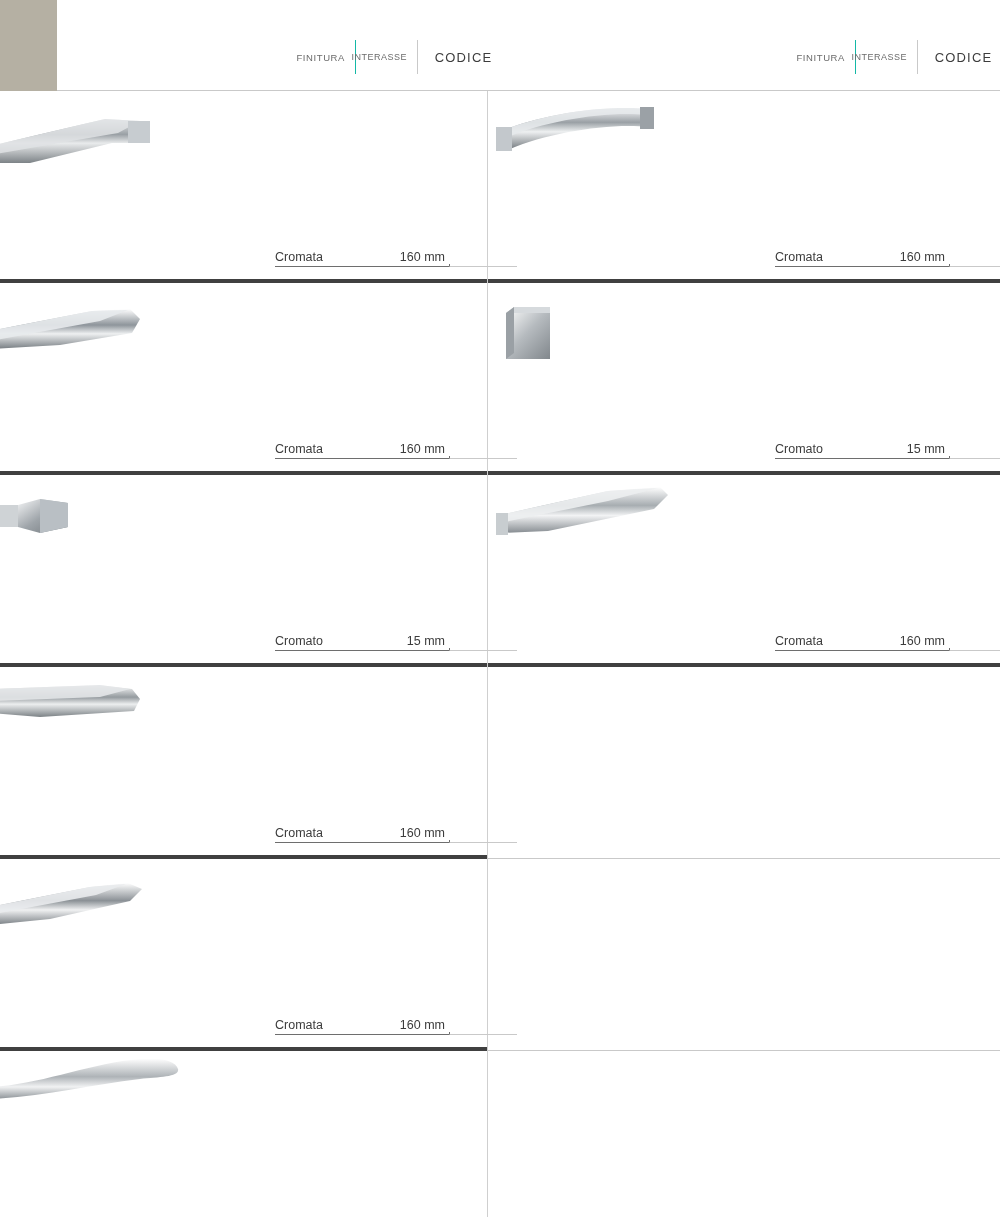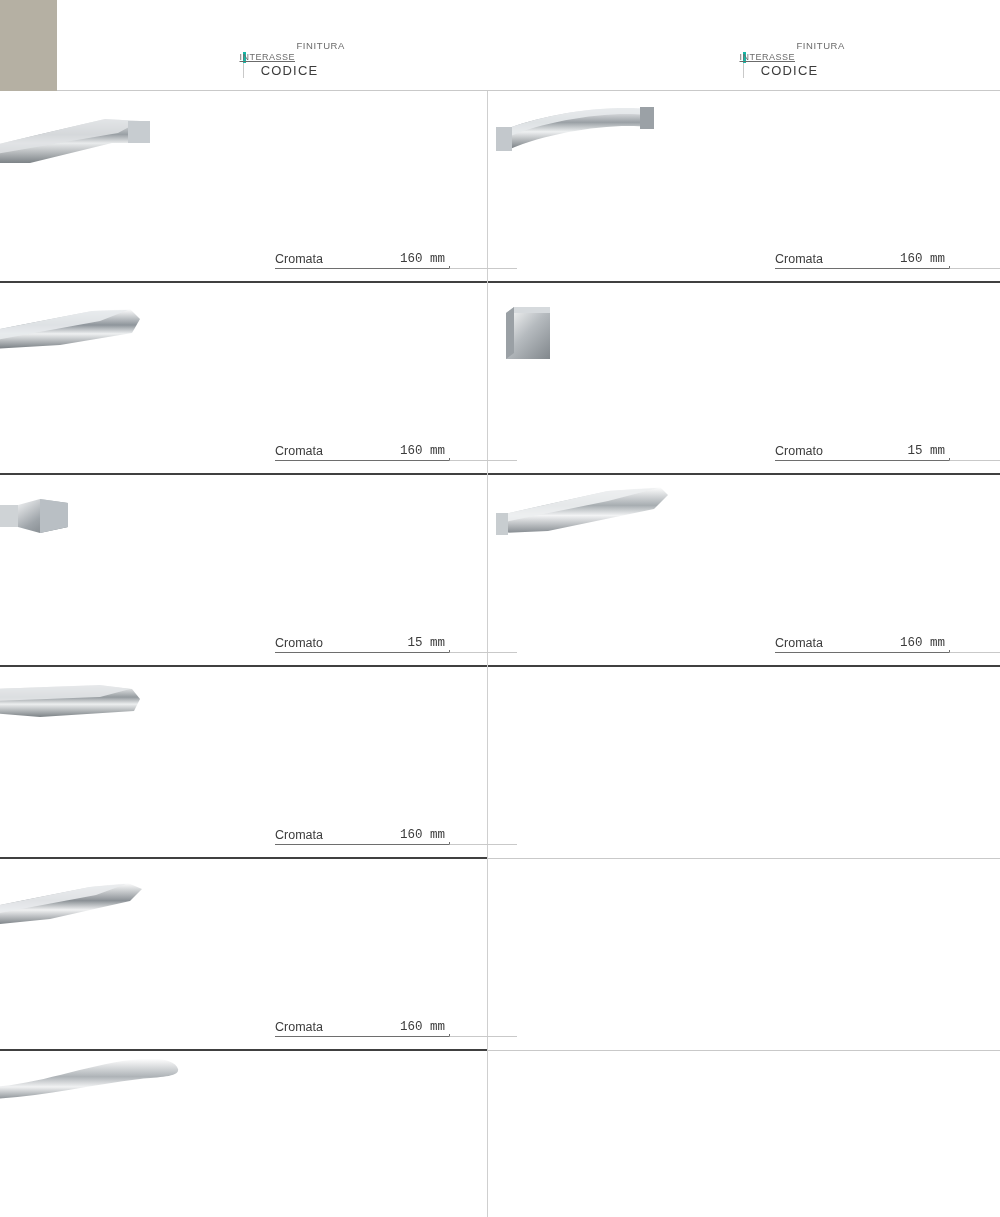--- a/index.html
+++ b/index.html
@@ -18,46 +18,46 @@
   }
   .top-rule{
     position:absolute;left:57px;top:90px;width:943px;height:1px;background:#c9c9c9;
   }
   .page-top-text{
     position:absolute;left:120px;top:-6px;font-size:13px;color:#555;white-space:nowrap;
   }
   
   .hdr{
     position:absolute;top:40px;height:38px;
-    display:flex;align-items:flex-start;flex-direction:column;
+    display:flex;align-items:flex-start;
   }
   .hdr .cell{
     height:34px;display:flex;align-items:center;justify-content:flex-end;
     padding-right:10px;box-sizing:border-box;
   }
   .hdr .cell.finitura{width:112px;font-size:9.5px;letter-spacing:.6px;color:#6b6b6b;}
-  .hdr .cell.interasse{width:62px;font-size:9px;letter-spacing:.5px;color:#6b6b6b;border-left:3px solid #14b8a6;text-decoration:underline;}
+  .hdr .cell.interasse{width:62px;font-size:9px;letter-spacing:.5px;color:#6b6b6b;border-left:1px solid #14b8a6;}
   .hdr .cell.codice{width:68px;font-size:13px;letter-spacing:1.2px;color:#3c3c3c;border-left:1px solid #c9c9c9;justify-content:center;padding-right:0;padding-left:24px;}
   #hdr-left{left:243px;}
   #hdr-right{left:743px;}
 
   
   .v-divider{
     position:absolute;left:487px;top:91px;width:1px;height:1126px;background:#cfcfcf;
   }
 
   
   .col{position:absolute;top:91px;width:487px;}
   .col-left{left:0;}
   .col-right{left:488px;width:512px;}
 
   .cell-row{
     position:relative;
     height:192px;
-    border-bottom:2px solid #404040;
+    border-bottom:4px solid #404040;
     box-sizing:border-box;
   }
   .cell-row.empty{border-bottom:1px solid #c9c9c9;}
   .cell-row.last{border-bottom:none;}
 
   
   .prod-img{
     position:absolute;left:0;top:0;width:100%;height:150px;
   }
   .prod-img svg{display:block;}
@@ -67,21 +67,21 @@
     position:absolute;left:0;bottom:12px;width:100%;
     height:22px;
     display:flex;align-items:flex-end;
   }
   .spec .finitura{
     width:112px;text-align:left;font-size:12.5px;color:#3c3c3c;
     border-bottom:1px solid #6e6e6e;padding-bottom:2px;box-sizing:border-box;
   }
   .spec .interasse{
     width:62px;text-align:right;font-size:12.5px;color:#3c3c3c;padding-right:4px;
-    border-bottom:1px solid #6e6e6e;padding-bottom:2px;box-sizing:border-box;font-family:Liberation Mono, monospace;
+    border-bottom:1px solid #6e6e6e;padding-bottom:2px;box-sizing:border-box;
   }
   .spec .codice{
     width:68px;font-size:12.5px;color:#3c3c3c;
     border-left:1px solid #6e6e6e;border-bottom:1px solid #c9c9c9;
     padding-bottom:2px;box-sizing:border-box;
   }
   .spec-left{padding-left:275px;}
   .spec-right{padding-left:275px;}
 
   

